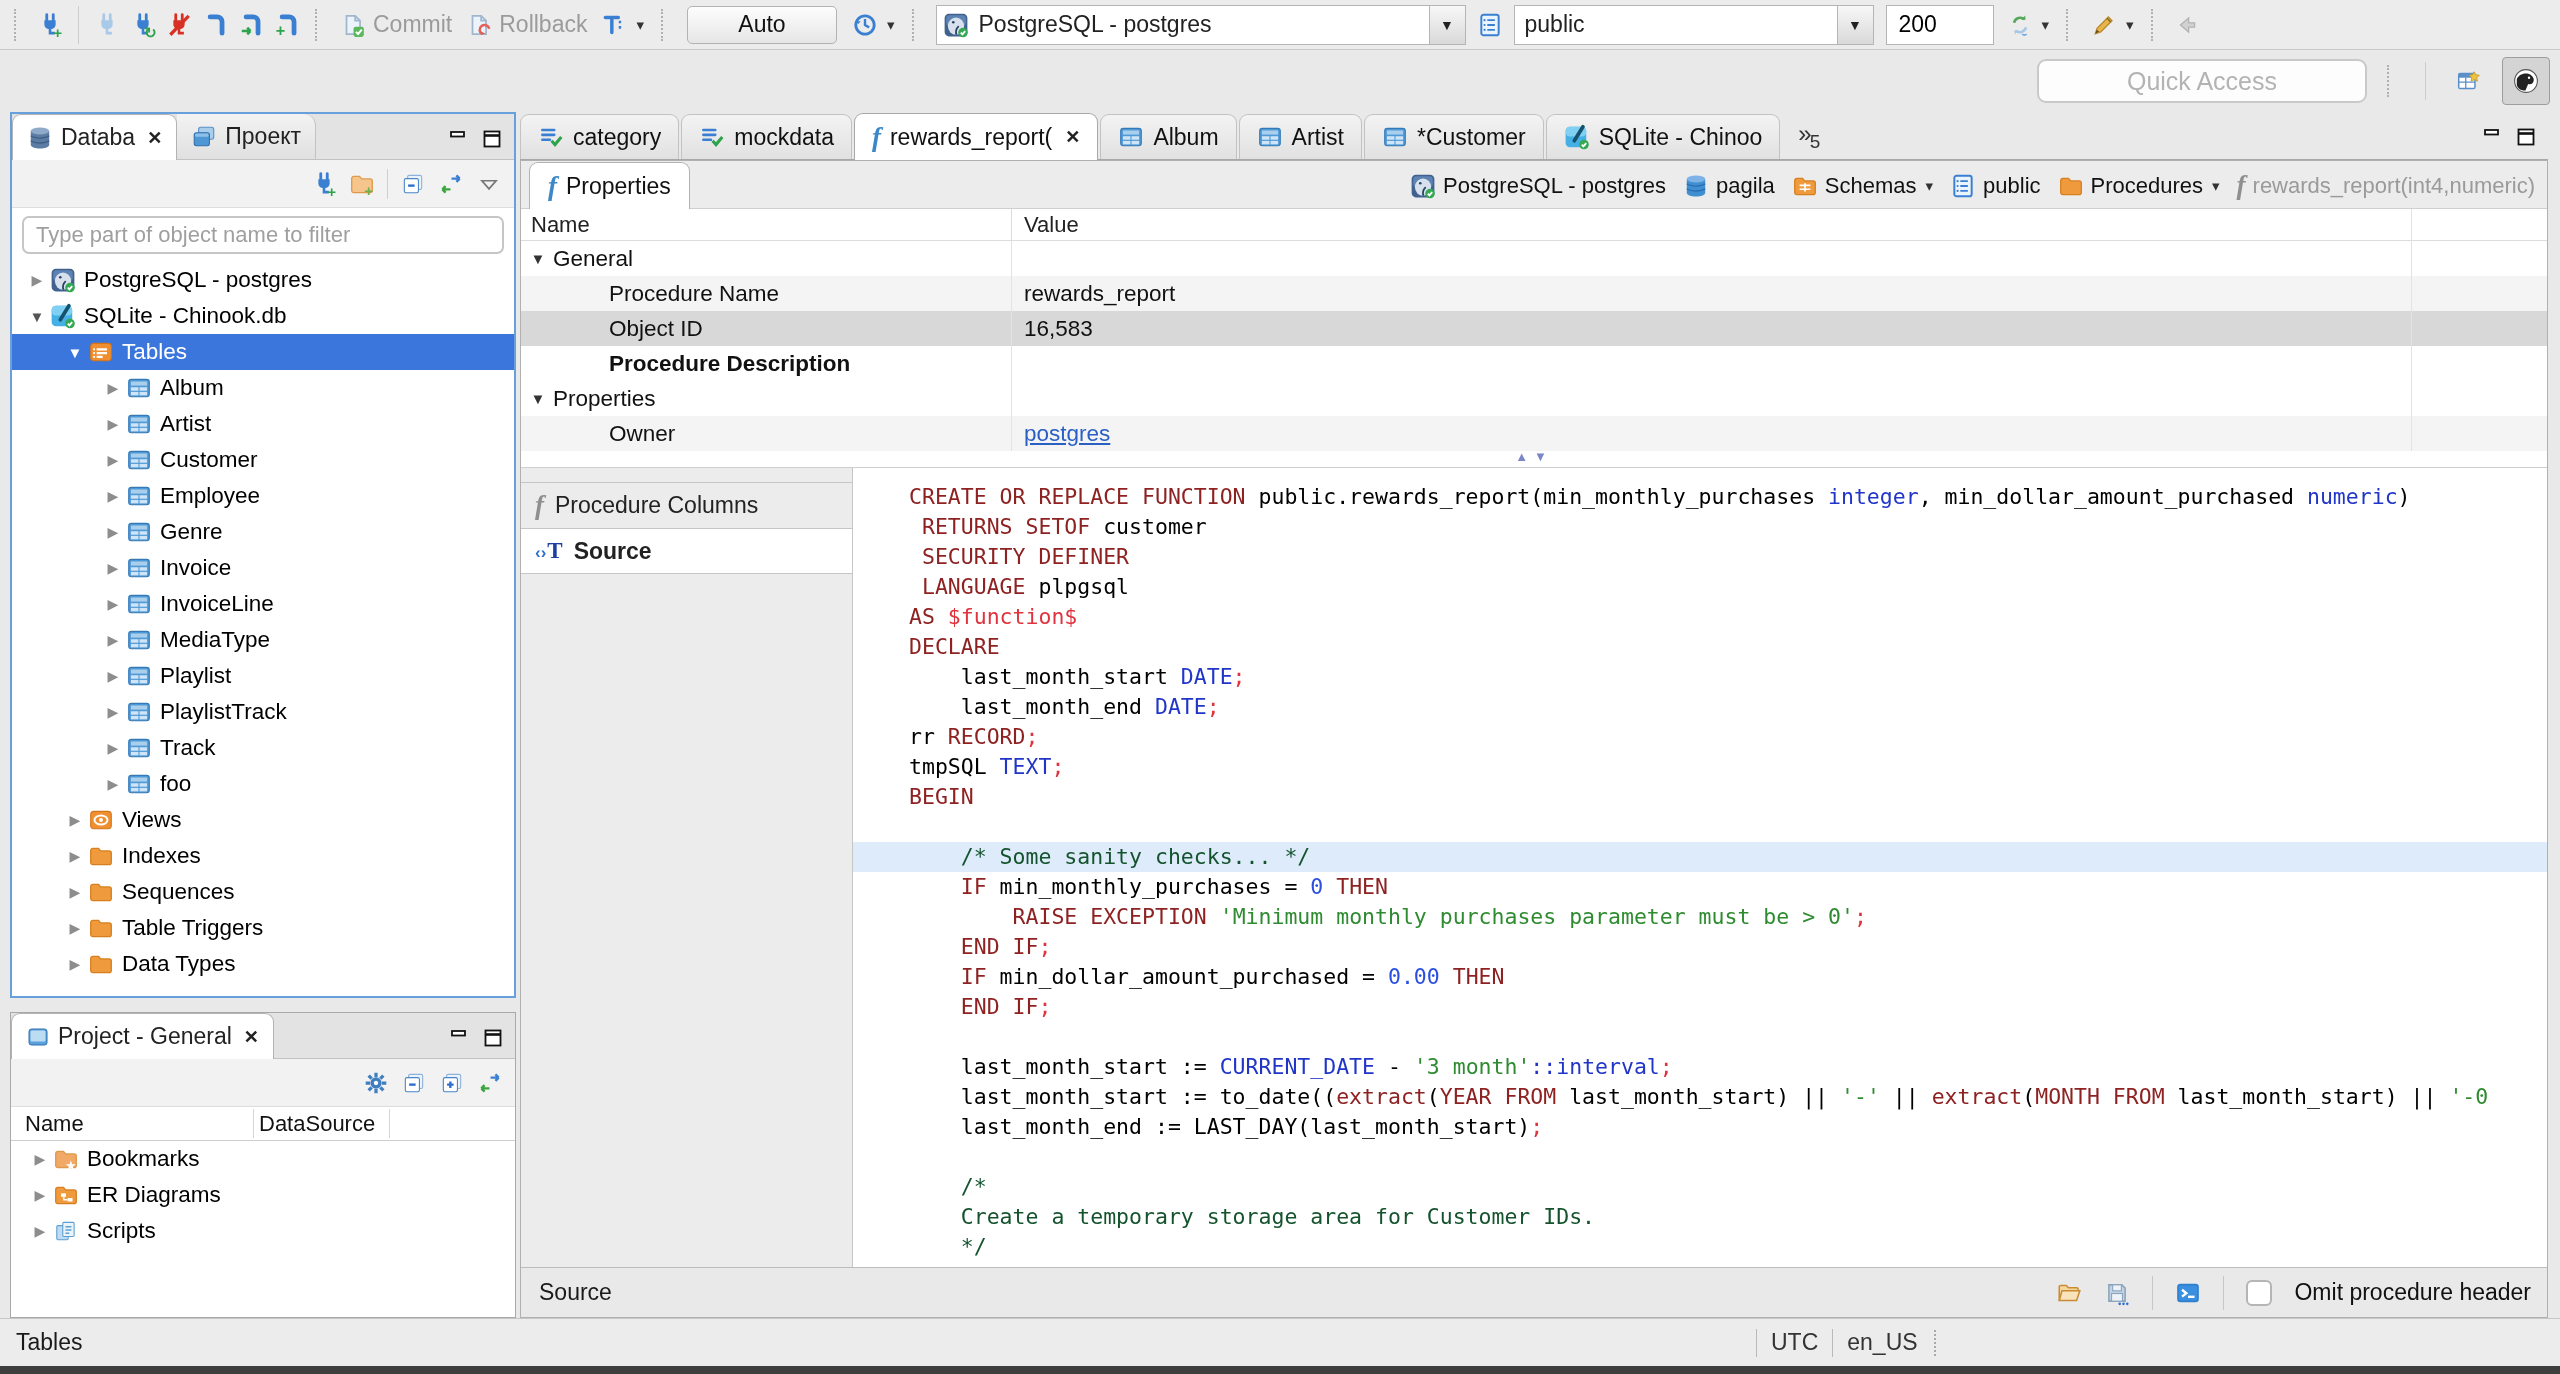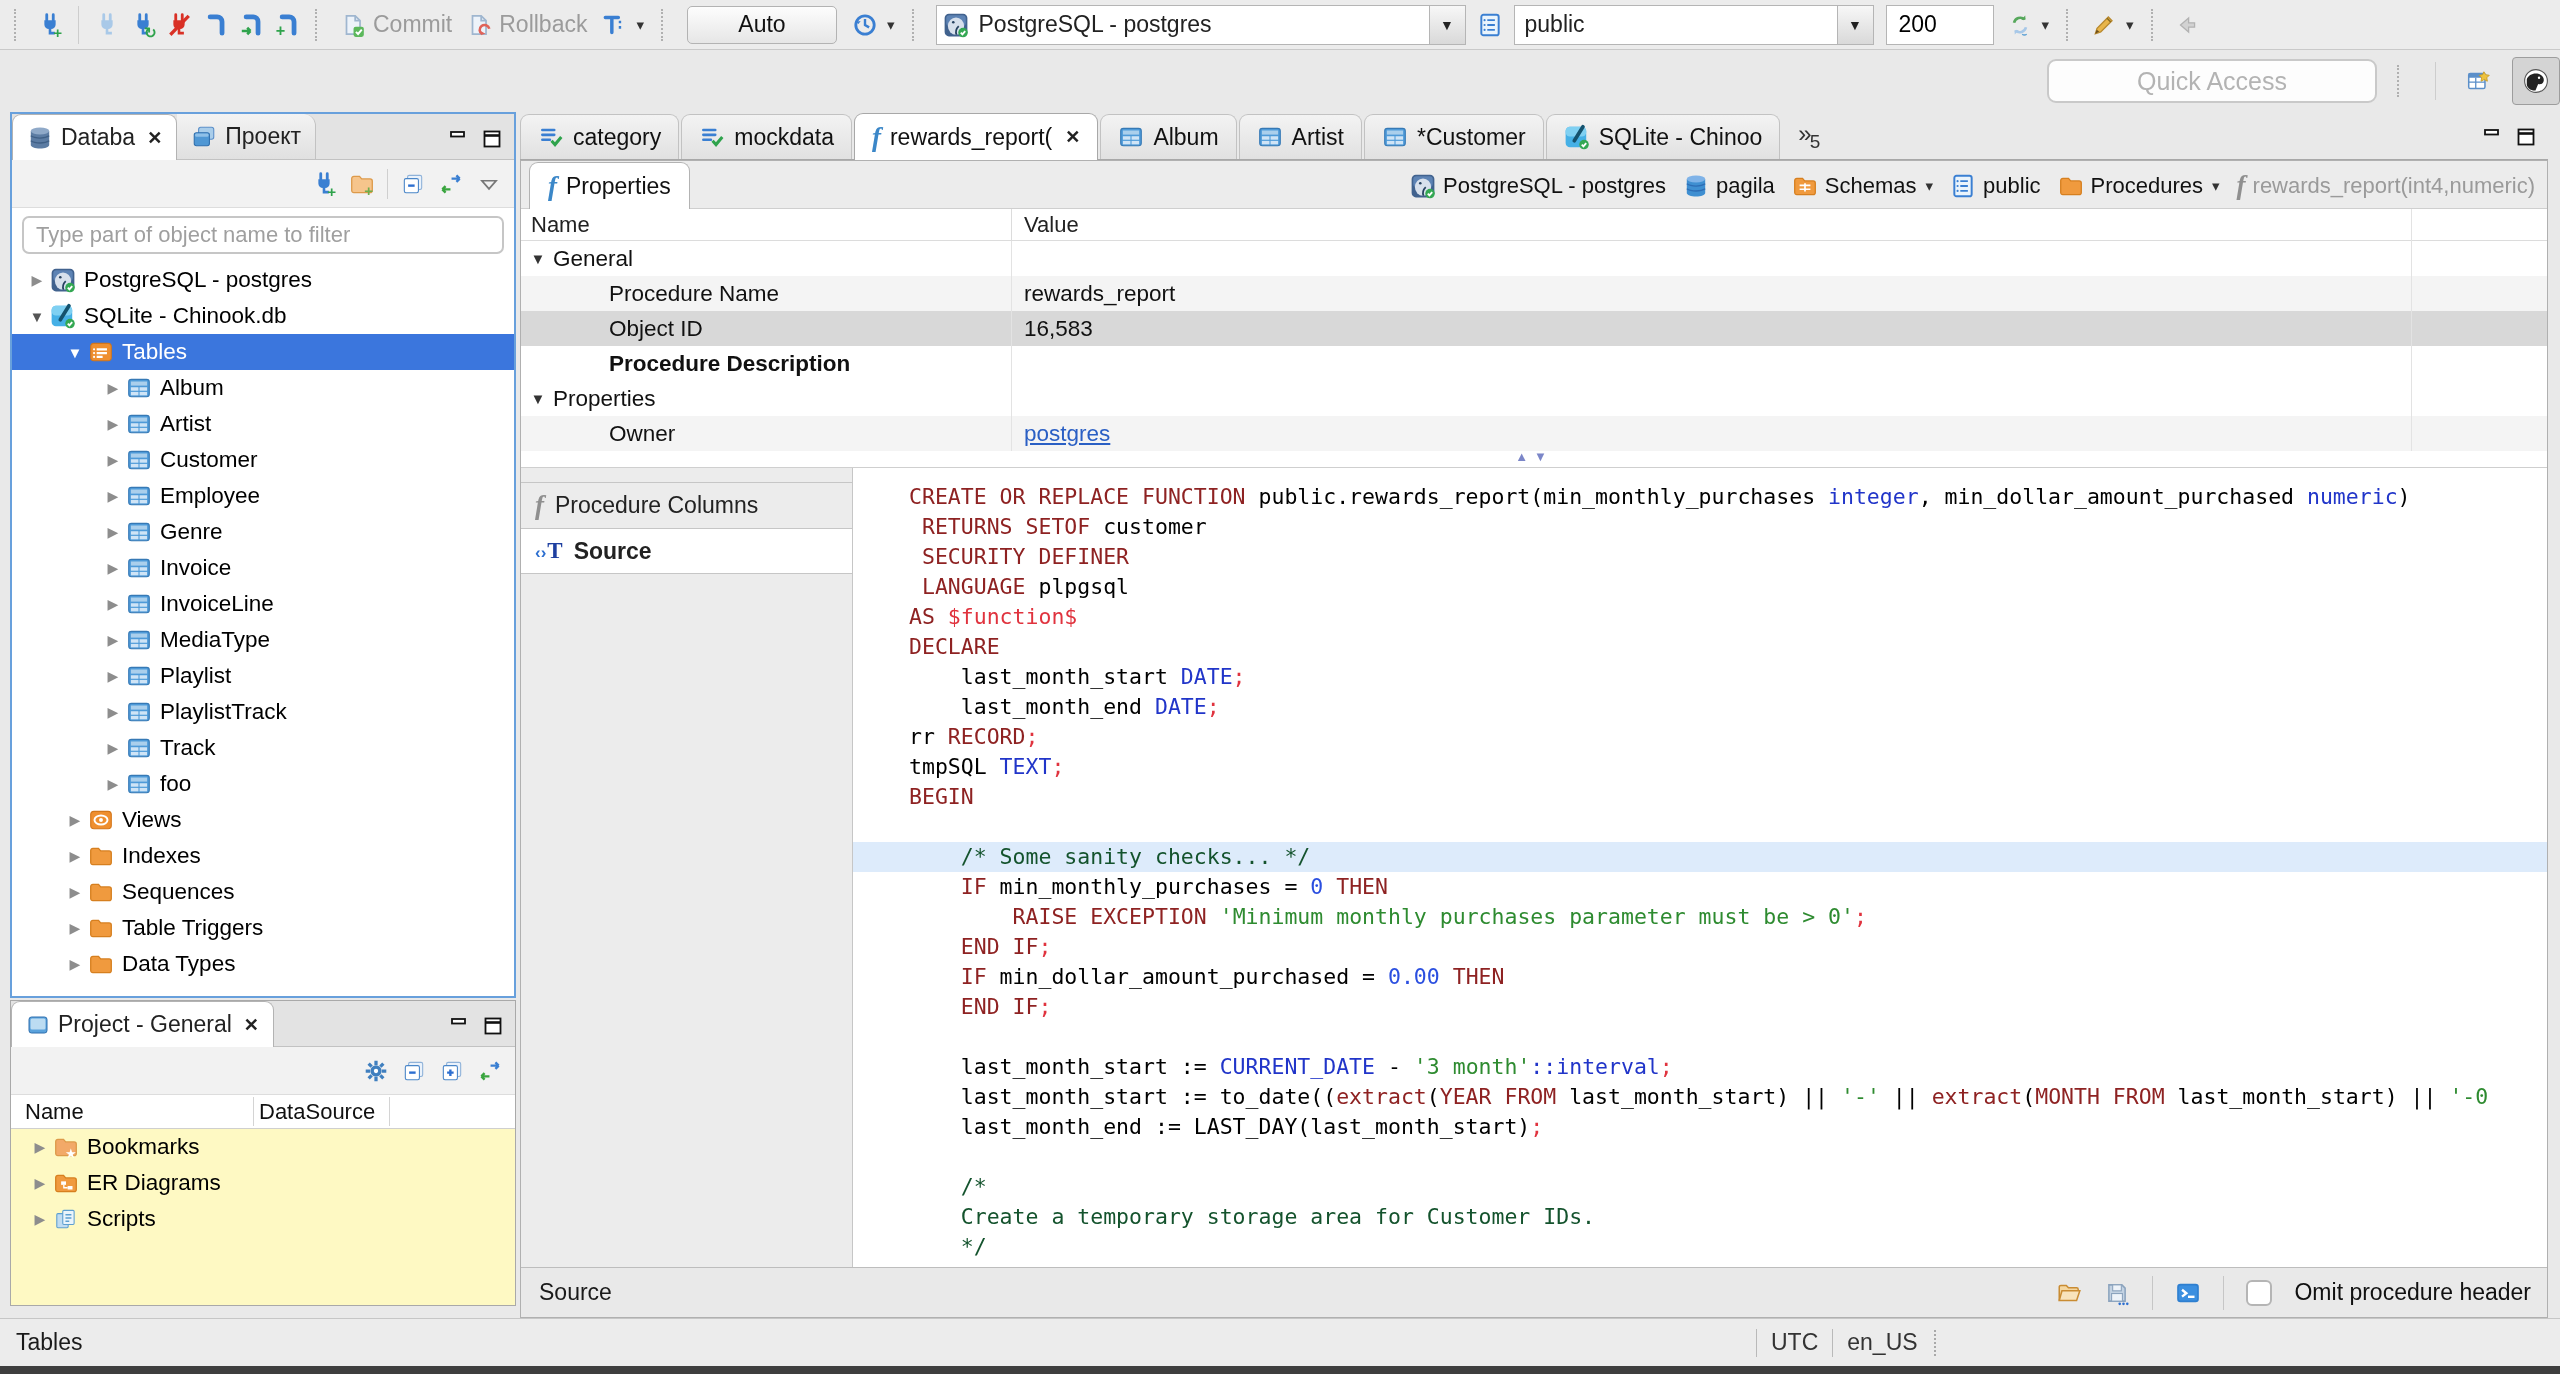--- a/index.html
+++ b/index.html
@@ -19,21 +19,21 @@
   .tb-btn { display:inline-flex; align-items:center; gap:7px; margin:0 7px; }
   .tb-label { font-size:23px; color:#9b9b9b; }
   .btn3d { width:150px; height:38px; background:linear-gradient(#fdfdfd,#e6e6e6); border:1px solid #b3b3b3; border-radius:5px; display:inline-flex; align-items:center; justify-content:center; font-size:23px; margin:0 8px; }
   .combo { display:inline-flex; height:40px; border:1px solid #b5b5b5; background:#fff; align-items:center; margin:0 6px; }
   .combo .icn { margin-left:6px; }
   .combo-txt { flex:1; padding:0 10px; font-size:23px; color:#222; white-space:nowrap; overflow:hidden; }
   .combo-dd { width:36px; height:100%; border-left:1px solid #b5b5b5; background:linear-gradient(#f7f7f7,#d9d9d9); display:flex; align-items:center; justify-content:center; font-size:14px; color:#222; }
   .numin { width:108px; height:40px; border:1px solid #b5b5b5; background:#fff; font:inherit; font-size:23px; padding-left:12px; margin:0 6px; }
 
   
-  .row2 { height:62px; display:flex; align-items:center; justify-content:flex-end; gap:10px; }
+  .row2 { height:62px; display:flex; align-items:center; justify-content:flex-end; padding-right:10px; gap:10px; }
   .qa { width:330px; height:44px; border:2px solid #c9c9c9; border-radius:9px; background:#fdfdfd; color:#b3b3b3; font-size:25px; text-align:center; font-family:inherit; }
   .qa::placeholder { color:#b3b3b3; }
   .persp-btn { width:46px; height:46px; display:flex; align-items:center; justify-content:center; }
   .beaver-btn { width:48px; height:48px; background:#d4d4d4; border:1px solid #9d9d9d; border-radius:4px; display:flex; align-items:center; justify-content:center; }
 
   
   .main { height:1206px; display:flex; }
   .left-col { width:516px; padding-left:10px; display:flex; flex-direction:column; flex:none; }
   .editor-col { flex:1; display:flex; flex-direction:column; padding:0 12px 0 4px; }
 
@@ -52,21 +52,21 @@
   .filter::placeholder { color:#9f9f9f; }
   .tree { flex:1; overflow:hidden; background:#fff; }
   .tree-row { height:36px; display:flex; align-items:center; white-space:nowrap; }
   .tree-row.selected { background:#3b76dd; }
   .tree-row.selected .tree-label, .tree-row.selected .tw { color:#fff; }
   .tw { width:26px; text-align:center; font-size:14px; color:#8d8d8d; flex:none; }
   .tw.expanded { color:#555; font-size:15px; }
   .tree-label { margin-left:8px; font-size:22.5px; color:#000; }
 
   
-  .proj-panel { margin-top:2px; height:306px; border:1px solid #a9a9a9; background:#fef9c3; display:flex; flex-direction:column; }
+  .proj-panel { margin-top:14px; height:306px; border:1px solid #a9a9a9; background:#ffffff; display:flex; flex-direction:column; }
   .proj-cols { height:34px; position:relative; border-bottom:1px solid #cfcfcf; background:#fff; font-size:22px; color:#111; }
   .proj-col1 { position:absolute; left:14px; top:4px; }
   .proj-col2 { position:absolute; left:248px; top:4px; }
   .pc-line { position:absolute; top:2px; bottom:2px; width:1px; background:#d4d4d4; }
 
   
   .editor-tabs { height:48px; display:flex; align-items:flex-end; border-bottom:1px solid #a8a8a8; }
   .etab { height:45px; display:flex; align-items:center; gap:9px; padding:0 17px; font-size:23px; color:#111;
           background:linear-gradient(#f3f3f3,#e1e1e1); border:1px solid #c2c2c2; border-bottom:none; border-radius:9px 9px 0 0; margin-right:2px; }
   .etab.active { background:#fff; border-color:#a8a8a8; margin-bottom:-1px; height:47px; }

